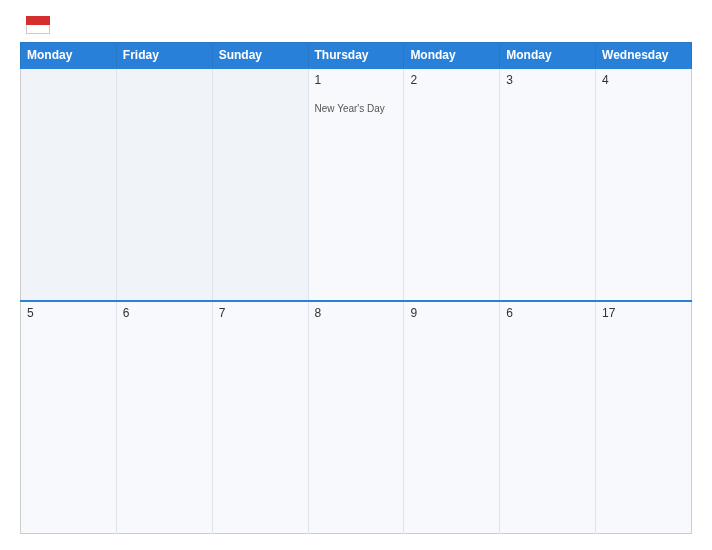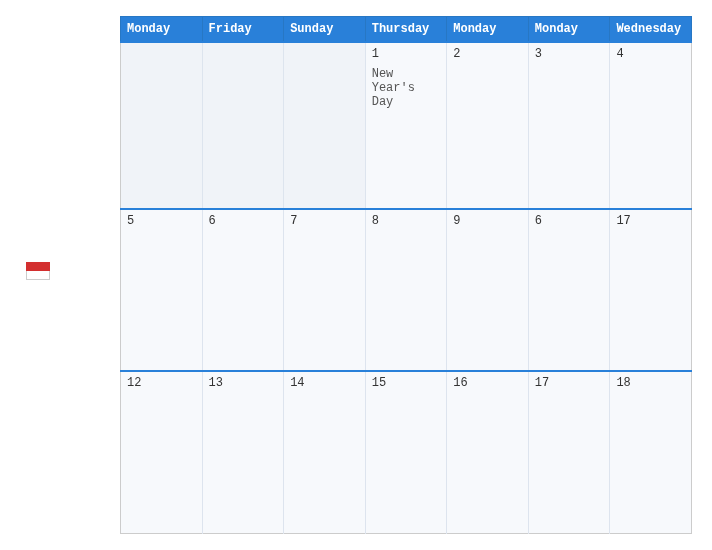--- a/index.html
+++ b/index.html
@@ -8,22 +8,21 @@
       height: 550px;
       background: #fff;
       font-family: Arial, sans-serif;
       overflow: hidden;
     }
     .page {
       width: 712px;
       height: 550px;
       padding: 16px 20px 16px 20px;
       display: flex;
-      flex-direction: row;
-      font-family: Liberation Mono, monospace;
+      flex-direction: column;
     }
     .header {
       display: flex;
       align-items: center;
       justify-content: space-between;
       margin-bottom: 8px;
     }
     .logo {
       display: flex;
       align-items: center;
@@ -77,24 +76,24 @@
       background: #f0f3f8;
     }
     .day-number {
       font-size: 12px;
       color: #333;
       font-weight: normal;
       display: block;
       margin-bottom: 2px;
     }
     .day-event {
-      font-size: 12px;
+      font-size: 10px;
       color: #555;
       display: block;
-      margin-top: 6px;
+      margin-top: 16px;
     }
     table {
       border-collapse: collapse;
       width: 100%;
     }
   </style>
 </head>
 <body>
 
 <div class="page">
@@ -160,38 +159,15 @@
           <td>
             <span class="day-number">9</span>
           </td>
           <td>
             <span class="day-number">6</span>
           </td>
           <td>
             <span class="day-number">17</span>
           </td>
         </tr>
-        <tr>
-          <td>
-            <span class="day-number">12</span>
-          </td>
-          <td>
-            <span class="day-number">13</span>
-          </td>
-          <td>
-            <span class="day-number">14</span>
-          </td>
-          <td>
-            <span class="day-number">15</span>
-          </td>
-          <td>
-            <span class="day-number">16</span>
-          </td>
-          <td>
-            <span class="day-number">17</span>
-          </td>
-          <td>
-            <span class="day-number">18</span>
-          </td>
-        </tr>
       </tbody>
   </table>
 </div>
 
 </body></html>

